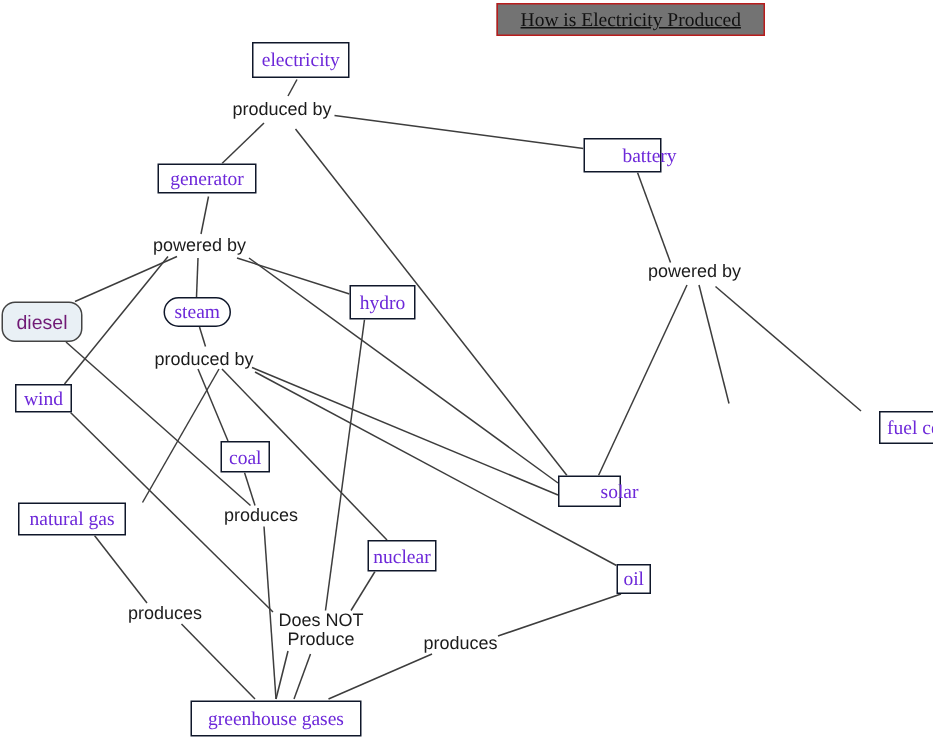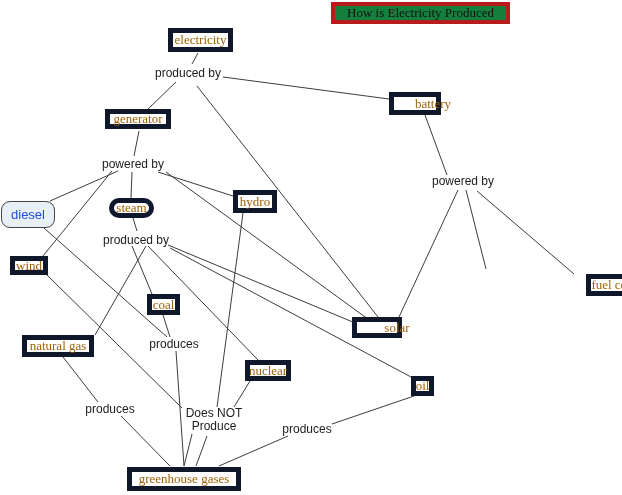--- a/index.html
+++ b/index.html
@@ -7,44 +7,44 @@
     position:relative;
     width:622px;height:495px;
     background:#ffffff;
     overflow:hidden;
     font-family:"Liberation Serif", serif;
   }
   #edges{position:absolute;left:0;top:0;width:622px;height:495px;}
   #edges line{stroke:#3d3d3d;stroke-width:1;}
   .node{
     position:absolute;box-sizing:border-box;
-    border:5px solid #0f172a;background:#ffffff;
+    border:1px solid #0f172a;background:#ffffff;
     display:flex;align-items:center;justify-content:center;
-    font:13px "Liberation Serif", serif;color:#a16207;
+    font:13px "Liberation Serif", serif;color:#6d28d9;
     white-space:nowrap;z-index:2;
   }
   .node.rounded{
     border-radius:9px;
     border:1px solid #444444;
     background:#e9f0f5;
     font-family:"Liberation Sans", sans-serif;
-    color:#1d4ed8;
+    color:#701a75;
   }
   .link-label{
     position:absolute;transform:translate(-50%,-50%);
     font:12px "Liberation Sans", sans-serif;
     color:#1c1c1c;text-align:center;line-height:13px;
     white-space:nowrap;z-index:2;
   }
   #title-box{
     position:absolute;box-sizing:border-box;
-    border:4px solid #b91c1c;background:#15803d;
+    border:1px solid #b91c1c;background:#737373;
     display:flex;align-items:center;justify-content:center;
     font:13px "Liberation Serif", serif;color:#111111;
-    white-space:nowrap;z-index:2;
+    white-space:nowrap;z-index:2;text-decoration:underline;
   }
 </style>
 </head>
 <body>
 
 <div id="canvas">
   <svg id="edges" xmlns="http://www.w3.org/2000/svg">
       <line x1="198" y1="53" x2="192" y2="64" stroke="#3d3d3d"></line>
       <line x1="176" y1="82" x2="148" y2="109" stroke="#3d3d3d"></line>
       <line x1="223" y1="77" x2="389" y2="99" stroke="#3d3d3d"></line>
@@ -80,23 +80,23 @@
     </svg>
   <div id="title-box" style="left: 331px; top: 2px; width: 179px; height: 22px;">How is Electricity Produced</div>
 <div class="node" style="left: 168px; top: 28px; width: 65px; height: 24px;">electricity</div>
     <div class="node" style="left: 389px; top: 92px; width: 52px; height: 23px; padding-left: 36px;">battery</div>
     <div class="node" style="left: 105px; top: 109px; width: 66px; height: 20px; font-family: Liberation Serif, serif;">generator</div>
     <div class="node rounded" style="left: 1px; top: 201px; width: 54px; height: 27px;">diesel</div>
     <div class="node" style="left: 109px; top: 198px; width: 45px; height: 20px; border-radius: 10px;">steam</div>
     <div class="node" style="left: 233px; top: 190px; width: 44px; height: 23px;">hydro</div>
     <div class="node" style="left: 10px; top: 256px; width: 38px; height: 19px;">wind</div>
     <div class="node" style="left: 147px; top: 294px; width: 33px; height: 21px;">coal</div>
-    <div class="node" style="left: 22px; top: 335px; width: 72px; height: 22px;">natural gas</div>
+    <div class="node" style="left: 12px; top: 335px; width: 72px; height: 22px;">natural gas</div>
     <div class="node" style="left: 245px; top: 360px; width: 46px; height: 21px;">nuclear</div>
-    <div class="node" style="left: 352px; top: 317px; width: 19px; height: 21px; padding-left: 40px;">solar</div>
+    <div class="node" style="left: 372px; top: 317px; width: 19px; height: 21px; padding-left: 40px;">solar</div>
     <div class="node" style="left: 411px; top: 376px; width: 23px; height: 20px;">oil</div>
     <div class="node" style="left: 563px; top: 274px; width: 53px; height: 22px; margin-left: 23px;">fuel cell</div>
     <div class="node" style="left: 127px; top: 467px; width: 114px; height: 24px;">greenhouse gases</div>
     <div class="link-label" style="left: 188px; top: 73px;">
       <div>produced by</div>
     </div>
     <div class="link-label" style="left: 133px; top: 164px;">
       <div>powered by</div>
     </div>
     <div class="link-label" style="left: 463px; top: 181px;">

